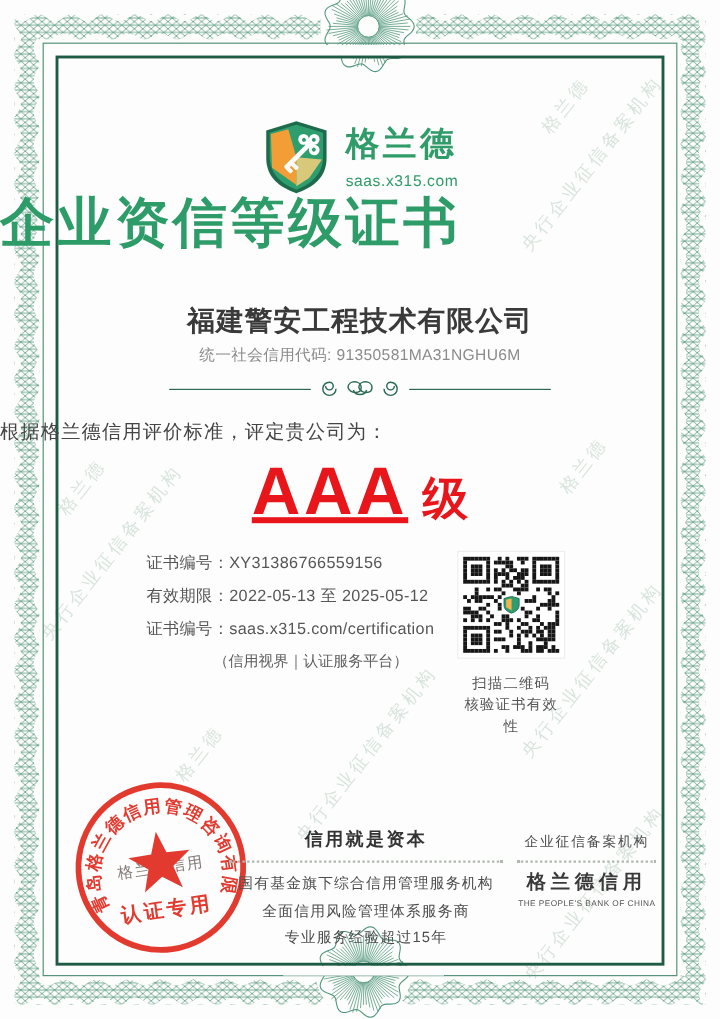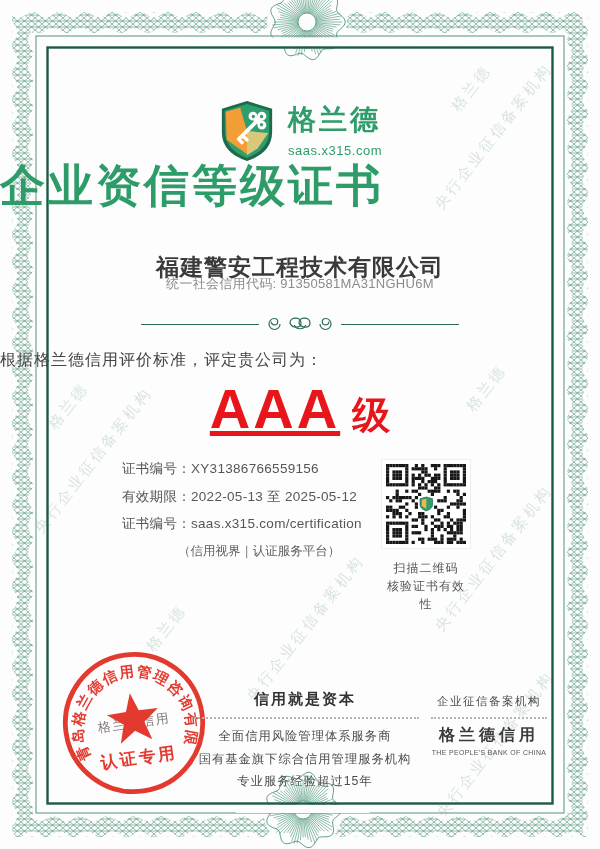--- a/index.html
+++ b/index.html
@@ -17,21 +17,21 @@
   .logo-row{position:absolute;left:0;top:99px;width:600px;display:flex;justify-content:center;align-items:center;gap:12px;}
   .logo-text{display:flex;flex-direction:column;align-items:flex-start;}
   .brand-name{font-size:28px;font-weight:bold;color:#2f9c69;letter-spacing:3px;line-height:1.15;}
   .brand-site{font-size:13px;color:#2f9c69;letter-spacing:.5px;margin-top:6px;}
   
   .cert-title{position:absolute;left:0;top:156px;width:600px;text-align:left;
     font-size:45px;font-weight:900;color:#2e9c68;letter-spacing:3px;}
   
   .company-name{position:absolute;left:0;top:252px;width:600px;text-align:center;
     font-size:23px;font-weight:bold;color:#3a3a3a;letter-spacing:1px;}
-  .credit-code{position:absolute;left:0;top:275px;width:600px;text-align:center;
+  .credit-code{position:absolute;left:0;top:287px;width:600px;text-align:center;
     font-size:13px;color:#8b8b8b;letter-spacing:.3px;}
   
   .divider{position:absolute;left:0;top:312px;width:600px;display:flex;align-items:center;justify-content:center;gap:8px;}
   .divider .line{width:118px;height:0;border-top:1px solid #2d6b55;}
   
   .eval-text{position:absolute;left:0;top:350px;width:600px;text-align:left;
     font-size:16px;color:#454545;letter-spacing:1px;}
   .grade-row{position:absolute;left:0;top:376px;width:600px;text-align:center;color:#e8151b;}
   .grade{font-size:56px;font-weight:900;letter-spacing:3px;text-decoration:underline;}
   .grade-suffix{font-size:38px;font-weight:bold;margin-left:12px;}
@@ -622,22 +622,22 @@
       </text>
       <text x="75" y="79" text-anchor="middle" font-size="12.5" fill="#7a6f6f" letter-spacing="1.5">格兰德信用</text>
       <polygon fill="#e12a1e" points="75,46 81.2,63.5 99.7,64 85,75.2 90.3,93 75,82.5 59.7,93 65,75.2 50.3,64 68.8,63.5"></polygon>
       <text x="75" y="114" text-anchor="middle" font-size="16" font-weight="bold" fill="#e12a1e" letter-spacing="2.5">认证专用</text>
     </g>
   </svg>
 
   <div class="footer-center">
     <div class="slogan">信用就是资本</div>
     <div class="dots" style="width:228px;"></div>
+    <div class="footer-line">国有基金旗下综合信用管理服务机构</div>
     <div class="footer-line">全面信用风险管理体系服务商</div>
-    <div class="footer-line">国有基金旗下综合信用管理服务机构</div>
     <div class="footer-line">专业服务经验超过15年</div>
   </div>
 
   <div class="footer-right">
     <div class="fr-heading">企业征信备案机构</div>
     <div class="dots" style="width:116px;"></div>
     <div class="bank-name">格兰德信用</div>
     <div class="bank-en">THE PEOPLE'S BANK OF CHINA</div>
   </div>
 

